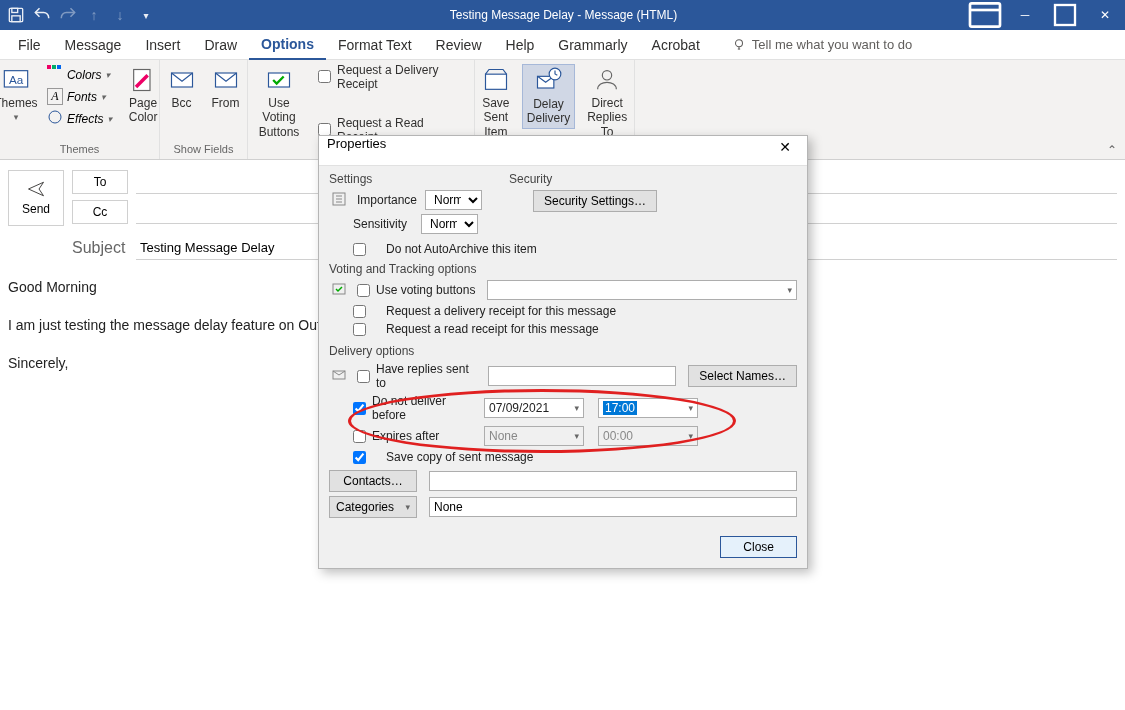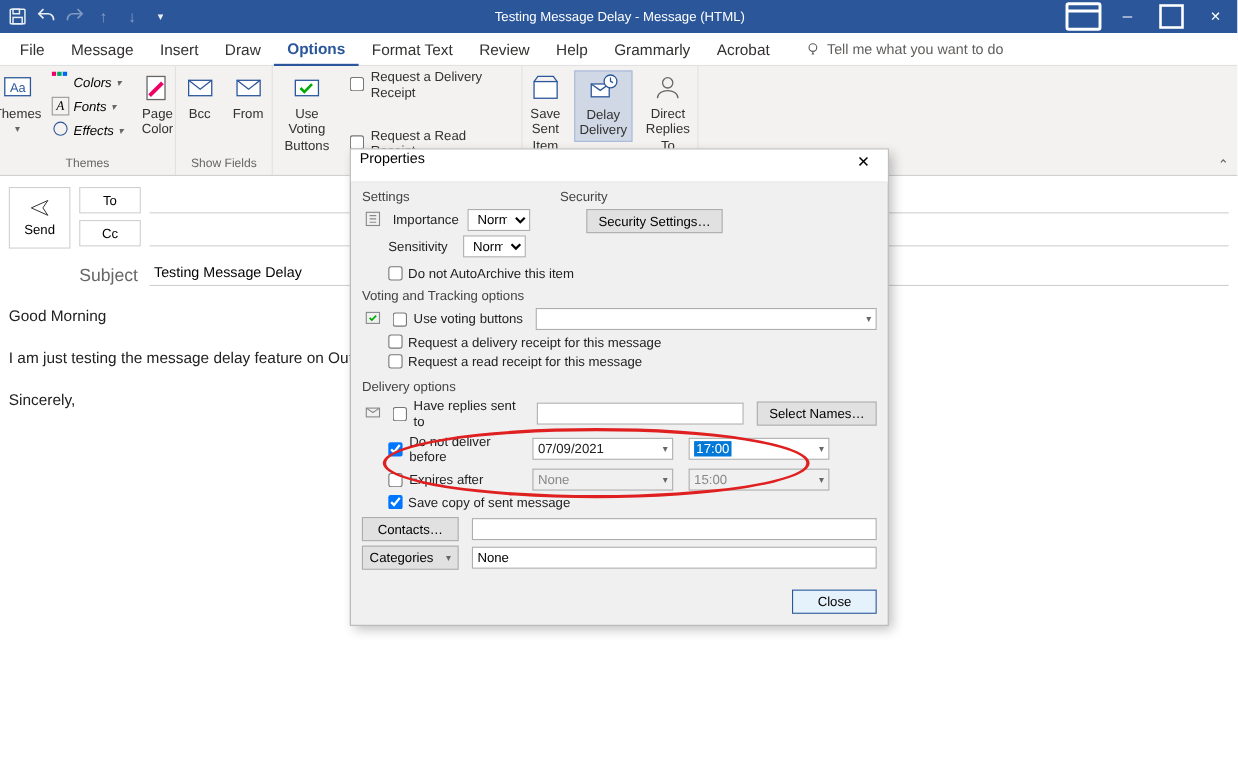--- a/index.html
+++ b/index.html
@@ -33,47 +33,47 @@
     .small-list .item { display: flex; align-items: center; gap: 4px; cursor: pointer; padding: 1px 2px; }
     .check-item { display: flex; align-items: center; gap: 6px; font-size: 12px; color: #323130; padding: 2px 0; }
     .check-item input { width: 13px; height: 13px; }
     .ribbon-collapse { position: absolute; right: 8px; bottom: 2px; font-size: 12px; color: #666; cursor: pointer; }
 
     
     .compose { padding: 10px 8px; display: flex; gap: 8px; }
     .send-box { width: 56px; height: 56px; border: 1px solid #d0d0d0; display: flex; flex-direction: column; align-items: center; justify-content: center; gap: 4px; font-size: 12px; cursor: pointer; }
     .send-box svg { width: 22px; height: 18px; }
     .addr-rows { display: flex; flex-direction: column; gap: 6px; flex: 1; }
-    .addr-row { display: flex; align-items: flex-end; gap: 8px; }
+    .addr-row { display: flex; align-items: center; gap: 8px; }
     .addr-btn { width: 56px; height: 24px; border: 1px solid #d0d0d0; background: #fff; font-size: 12px; display: flex; align-items: center; justify-content: center; cursor: pointer; }
     .addr-label { width: 56px; text-align: right; font-size: 16px; color: #666; padding-right: 4px; }
     .addr-input { flex: 1; height: 24px; border: none; border-bottom: 1px solid #d0d0d0; font-size: 13px; padding: 2px 4px; }
     .body-area { padding: 6px 8px 0 8px; font-size: 14px; color: #222; line-height: 1.7; }
     .cursor { display:inline-block; width:1px; height:16px; background:#000; vertical-align:text-bottom; margin-left:1px; }
 
     
     .dialog-backdrop { position: absolute; left: 318px; top: 135px; width: 490px; background: #f0f0f0; border: 1px solid #b5b5b5; box-shadow: 4px 4px 10px rgba(0,0,0,.25); }
     .dlg-title { height: 30px; display: flex; justify-content: space-between; padding: 0 8px; font-size: 13px; background: #fff; border-bottom: 1px solid #e1e1e1; }
     .dlg-close { width: 28px; height: 22px; display: flex; align-items: center; justify-content: center; cursor: pointer; font-size: 14px; }
     .dlg-body { padding: 6px 10px 10px; font-size: 12px; color: #222; }
     .dlg-section { font-size: 12px; color: #444; margin-bottom: 4px; }
     .dlg-columns { display: flex; gap: 10px; }
     .dlg-col { flex: 1; }
     .row { display: flex; align-items: center; gap: 6px; margin: 4px 0; }
     .row-indent { padding-left: 24px; }
     .lbl { width: 62px; }
     select.slim, input.slim { height: 20px; border: 1px solid #adadad; background: #fff; font-size: 12px; padding: 0 4px; }
     select.slim { width: 57px; }
     .btn { height: 22px; padding: 0 10px; border: 1px solid #adadad; background: #e1e1e1; font-size: 12px; cursor: pointer; }
-    .chkrow { display: flex; align-items: flex-start; gap: 5px; margin: 4px 0; }
+    .chkrow { display: flex; align-items: flex-end; gap: 20px; margin: 4px 0; }
     .chkrow input[type=checkbox] { width: 13px; height: 13px; }
     .wide-input { flex: 1; height: 20px; border: 1px solid #adadad; background: #fff; font-size: 12px; padding: 0 4px; }
     .footer-row { display: flex; justify-content: flex-end; padding-top: 14px; }
     .btn-primary { border: 1px solid #2b579a; background: #e5f1fb; padding: 3px 22px; font-size: 12px; cursor: pointer; }
-    .time-sel { border:1px solid #adadad; background:#fff; height:20px; width:128px; display:flex; align-items:center; justify-content:space-between; padding:0 4px; font-size:12px; }
+    .time-sel { border:1px solid #adadad; background:#fff; height:20px; width:100px; display:flex; align-items:center; justify-content:space-between; padding:0 4px; font-size:12px; }
     .time-sel.disabled { background:#f0f0f0; color:#888; }
     .time-highlight { background:#0078d7; color:#fff; padding:0 2px; }
     .caret-down { font-size: 9px; color:#666; }
 
     
     .mini-icon svg { width: 16px; height: 16px; }
 
     
     .annot-ellipse { position: absolute; border: 3px solid #e02020; border-radius: 50%; pointer-events: none; }
   </style>
@@ -406,21 +406,21 @@
         </div>
     </div>
     <div class="row row-indent">
       <input type="checkbox" style="">
       <span style="width:106px">Expires after</span>
       <div class="time-sel disabled">
           <span>None</span>
           <span class="caret-down">▾</span>
         </div>
       <div class="time-sel disabled" style="margin-left:8px">
-          <span>15:00</span>
+          <span>00:00</span>
           <span class="caret-down">▾</span>
         </div>
     </div>
     <div class="chkrow row-indent">
         <input type="checkbox" checked="" style="">
         <span>Save copy of sent message</span>
       </div>
 
     <div class="row" style="margin-top:6px">
       <button class="btn" style="width:88px">Contacts…</button>

